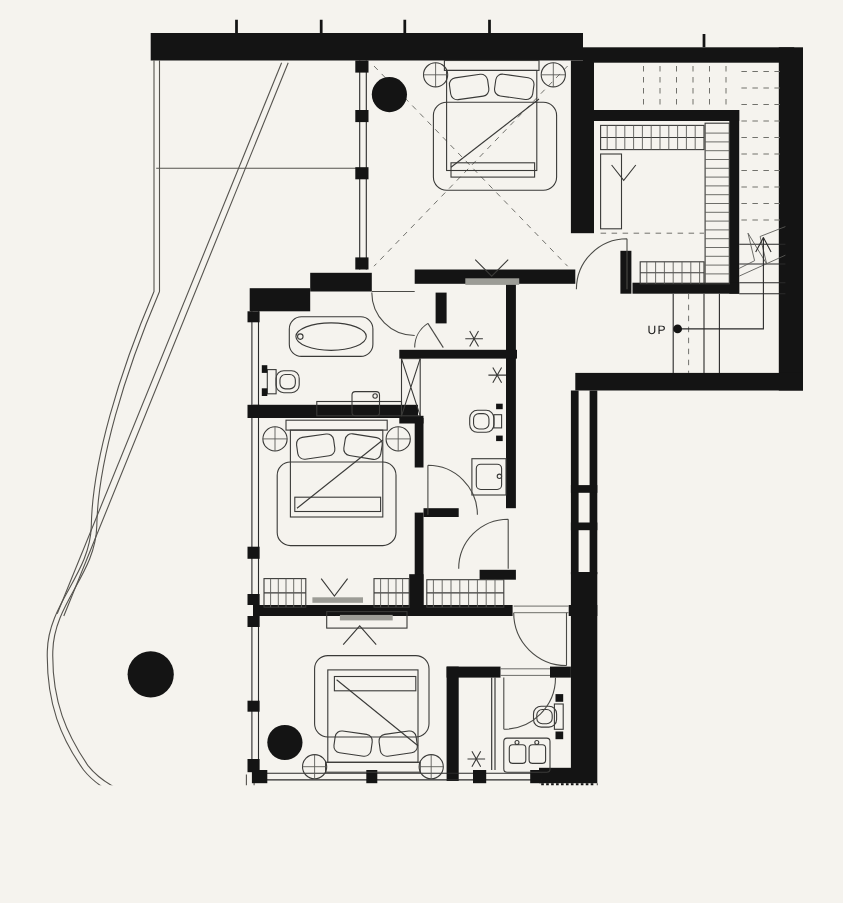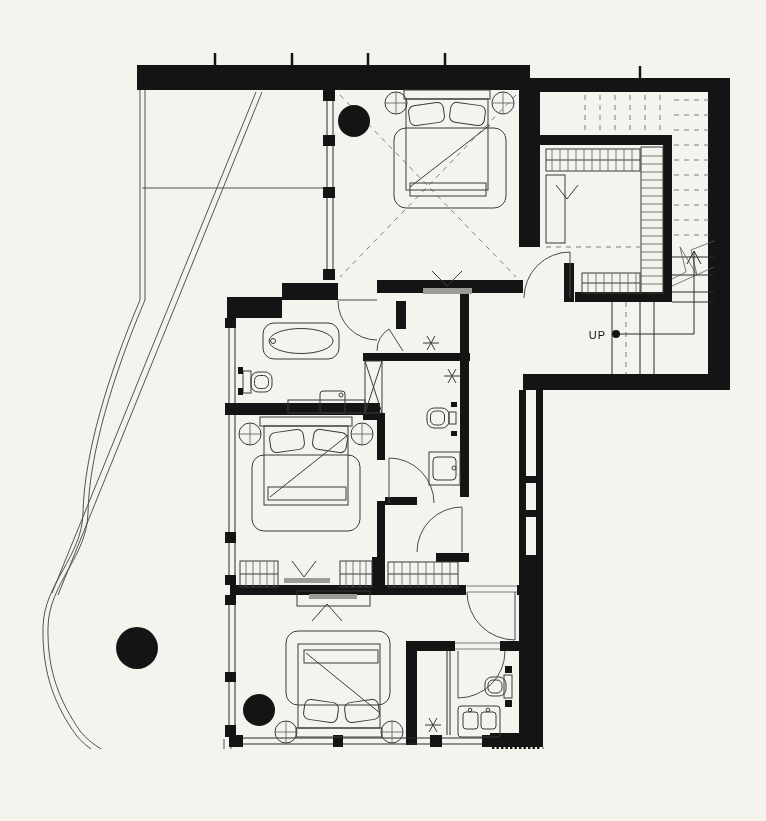--- a/index.html
+++ b/index.html
@@ -1,17 +1,17 @@
 <!DOCTYPE html>
 <html><head>
 <meta charset="utf-8">
 <style>
   html,body{margin:0;padding:0;background:#f5f3ee;}
   .stage{position:relative;width:766px;height:714px;background:#f5f3ee;overflow:hidden;
-         font-family:"Liberation Sans", sans-serif;margin-top:35px;}
+         font-family:"Liberation Sans", sans-serif;}
   svg{display:block;}
   .wall{fill:#141414;stroke:none;}
   .thin{fill:none;stroke:#2a2a2a;stroke-width:1;}
   .fix{fill:none;stroke:#3a3a38;stroke-width:1;}
   .fine{fill:none;stroke:#5a5a56;stroke-width:0.8;}
   .site{fill:none;stroke:#55534e;stroke-width:1;}
   .dash{fill:none;stroke:#6f6f6a;stroke-width:0.9;stroke-dasharray:5 5;}
   .door{fill:none;stroke:#4a4a46;stroke-width:1;}
   .tv{fill:#9c9c96;stroke:none;}
   .ink{fill:#141414;}

